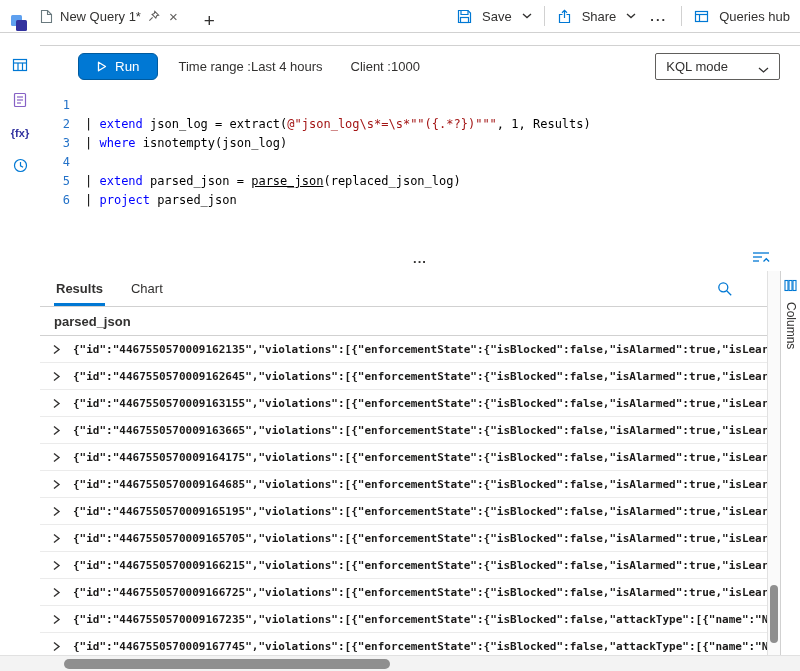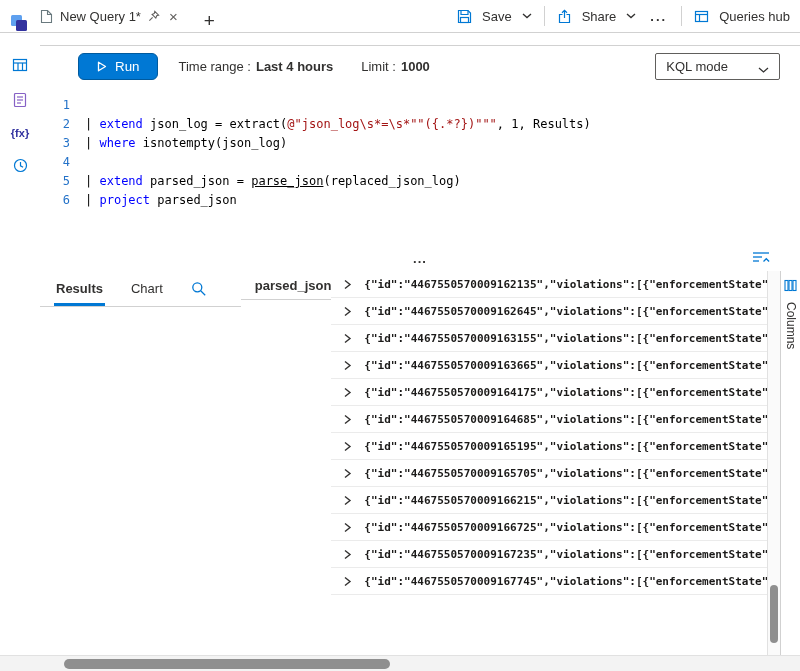--- a/index.html
+++ b/index.html
@@ -23,42 +23,42 @@
 
   
   .main{display:flex;height:622px}
   .rail{width:40px;display:flex;flex-direction:column;align-items:center;padding-top:24px;gap:19px;flex:none}
   .fx-label{font-size:11px;font-weight:700;color:#32329f;cursor:pointer}
   .content{flex:1;display:flex;flex-direction:column;min-width:0;padding-top:12px}
 
   
   .toolbar{height:42px;flex:none;border-top:1px solid #d1d1d1;display:flex;align-items:center;padding:0 16px 0 38px;gap:12px;background:#fff}
   .run-btn{display:inline-flex;align-items:center;gap:8px;background:#0078d4;border:1px solid #005a9e;color:#fff;padding:5px 18px;border-radius:6px;cursor:pointer}
-  .flat-btn{display:inline-flex;align-items:flex-start;gap:5px;padding:5px 8px;color:#323130;cursor:pointer;white-space:nowrap}
-  .flat-btn b{font-weight:700}
+  .flat-btn{display:inline-flex;align-items:flex-start;padding:5px 8px;color:#323130;cursor:pointer;white-space:nowrap}
+  .flat-btn b{font-weight:400}
   .spacer{flex:1}
   .kql-select{display:flex;align-items:flex-end;gap:30px;border:1px solid #605e5c;border-radius:2px;padding:5px 10px;background:#fff;cursor:pointer;margin-right:4px}
 
   
   .editor{min-height:160px;flex:none;padding-top:9px;font-family:"DejaVu Sans Mono","Liberation Mono",monospace;font-size:12px;line-height:19px;cursor:text}
   .code-line{display:flex}
   .ln{width:30px;text-align:right;color:#2472c8;flex:none;user-select:none}
   .code{padding-left:15px;white-space:pre;color:#000}
   .tk-k{color:#0000ff}
   .tk-s{color:#a31515}
   .tk-u{text-decoration:underline}
 
   
   .splitter{height:24px;flex:none;position:relative;display:flex;align-items:center;justify-content:center;cursor:row-resize}
   .dots{font-weight:700;color:#323130;letter-spacing:1px;line-height:6px}
   .collapse-btn{position:absolute;right:30px;top:2px;cursor:pointer}
 
   
   .results{flex:1;display:flex;min-height:0}
-  .results-main{flex:1;display:flex;flex-direction:row;min-width:0}
+  .results-main{flex:1;display:flex;flex-direction:column;min-width:0}
   .rtabs{height:36px;flex:none;display:flex;align-items:center;gap:28px;padding:0 16px;border-bottom:1px solid #d1d1d1}
   .rtab{height:100%;display:flex;align-items:center;position:relative;cursor:pointer}
   .rtab.active{font-weight:700}
   .rtab.active::after{content:"";position:absolute;left:-2px;right:-2px;bottom:0;height:3px;background:#0078d4}
   .search-btn{margin-left:auto;margin-right:18px;cursor:pointer}
   .grid-header{height:29px;flex:none;display:flex;align-items:center;padding-left:14px;font-weight:700;border-bottom:1px solid #d1d1d1;cursor:pointer}
   .rows{flex:1;overflow:hidden}
   .grid-row{height:27px;display:flex;align-items:center;gap:9px;padding-left:12px;border-bottom:1px solid #ebebeb;cursor:pointer}
   .grid-row .chevwrap{width:12px;flex:none;display:flex}
   .cell{font-family:"DejaVu Sans Mono","Liberation Mono",monospace;font-size:11px;font-weight:700;white-space:nowrap;overflow:hidden;color:#1b1a19}
@@ -195,21 +195,21 @@
               <path d="M1.5 1.2l7 4.3-7 4.3z" fill="none" stroke="#fff" stroke-width="1.3" stroke-linejoin="round"></path>
             </svg>
         </span>
         <span>Run</span>
       </button>
       <div class="flat-btn">
         <span>Time range :</span>
         <b>Last 4 hours</b>
       </div>
       <div class="flat-btn">
-        <span>Limit :</span>
+        <span>Client :</span>
         <b>1000</b>
       </div>
       <div class="spacer"></div>
       <div class="kql-select">
         <span>KQL mode</span>
         <span class="icon-btn">
           <svg width="11" height="7" viewBox="0 0 11 7">
               <path d="M1 1l4.5 4L10 1" fill="none" stroke="#323130" stroke-width="1.3"></path>
             </svg>
         </span>

